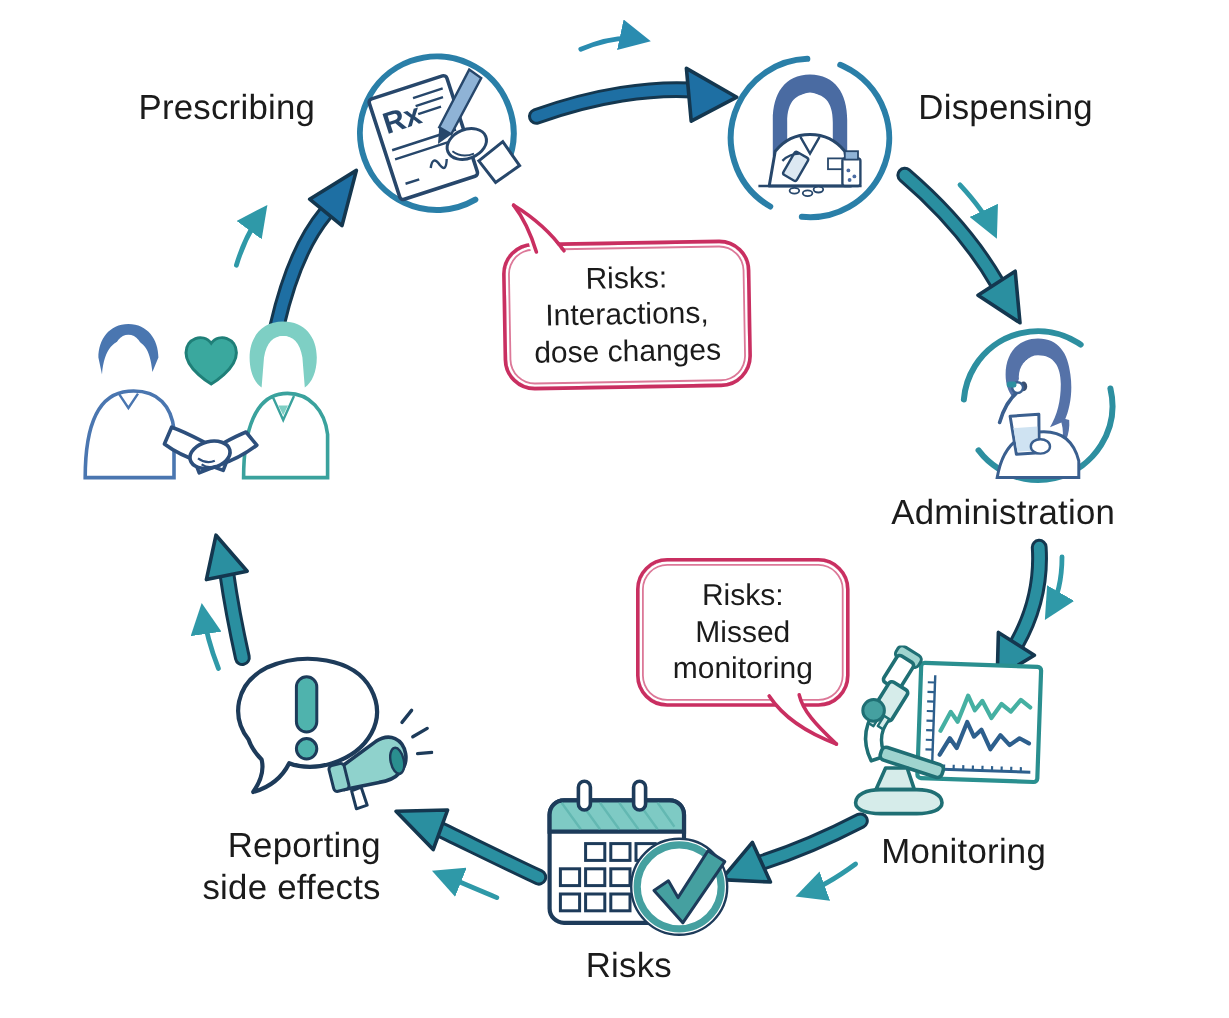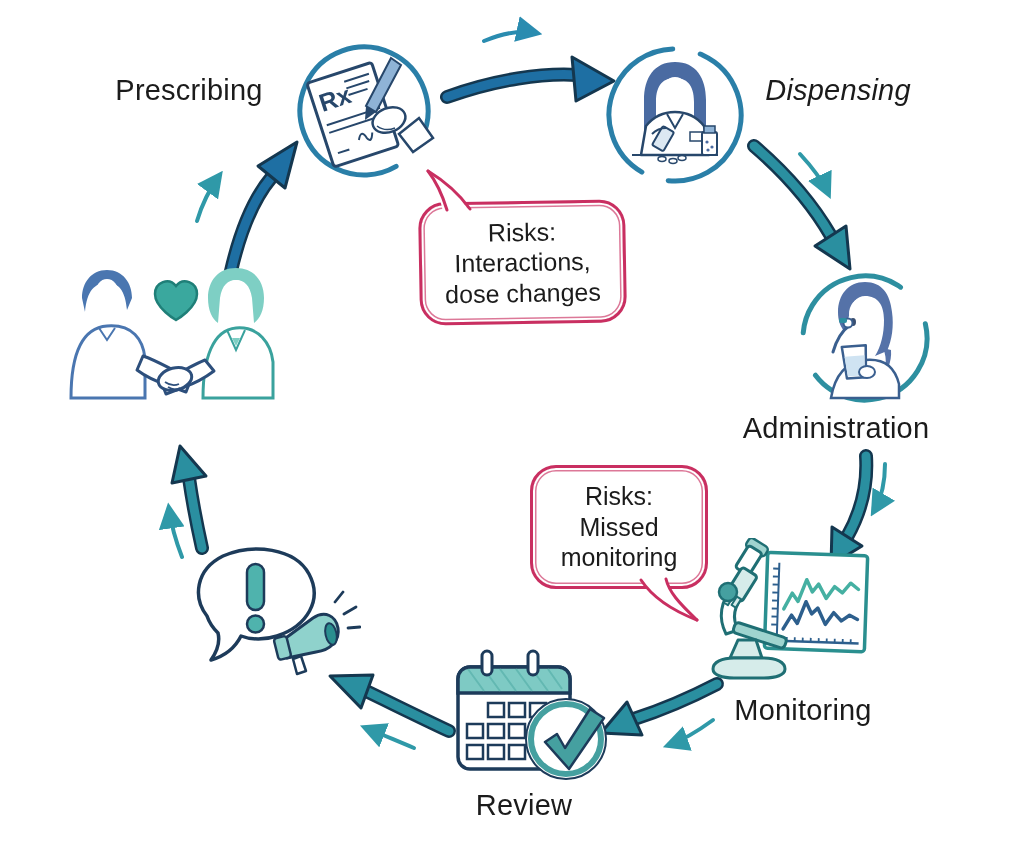--- a/index.html
+++ b/index.html
@@ -253,24 +253,26 @@
       <g stroke="#2d4f7c" stroke-linejoin="round">
         <path d="M88 98 C100 102 110 108 122 114 L136 121 L131 134 L112 127 C100 123 90 118 82 112 Z" fill="#ffffff" stroke-width="3"></path>
         <path d="M150 102 C140 106 130 112 120 117 L106 123 L111 136 L129 129 C141 125 151 119 159 113 Z" fill="#ffffff" stroke-width="3"></path>
         <ellipse cx="120" cy="121" rx="17" ry="11" fill="#ffffff" stroke-width="3" transform="rotate(-14 120 121)"></ellipse>
         <path d="M110 124 q7 5 14 2 M113 129 q6 4 12 1" stroke-width="1.8" fill="none"></path>
       </g>
     </svg>
   </div>
 
   <div class="stage-label" style="left:189px; top:73px;">Prescribing</div>
-  <div class="stage-label" style="left:838px; top:73px;font-style:italic;">Dispensing</div>
+  <div class="stage-label" style="left:838px; top:73px;">Dispensing</div>
   <div class="stage-label" style="left:836px; top:411px;">Administration</div>
   <div class="stage-label" style="left:803px; top:693px;">Monitoring</div>
-  <div class="stage-label" style="left:524px; top:788px;">Review</div>
+  <div class="stage-label" style="left:524px; top:788px;">Risks</div>
+  <div class="stage-label" style="left:243px; top:688px;">Reporting
+side effects</div>
 
   <div class="bubble" style="left:419px; top:201px; width:201px; height:117px; transform:rotate(-1deg);">
     <span>Risks:
 Interactions,
 dose changes</span>
   </div>
   <div class="bubble" style="left:530px; top:465px; width:172px; height:118px;">
     <span>Risks:
 Missed
 monitoring</span>

